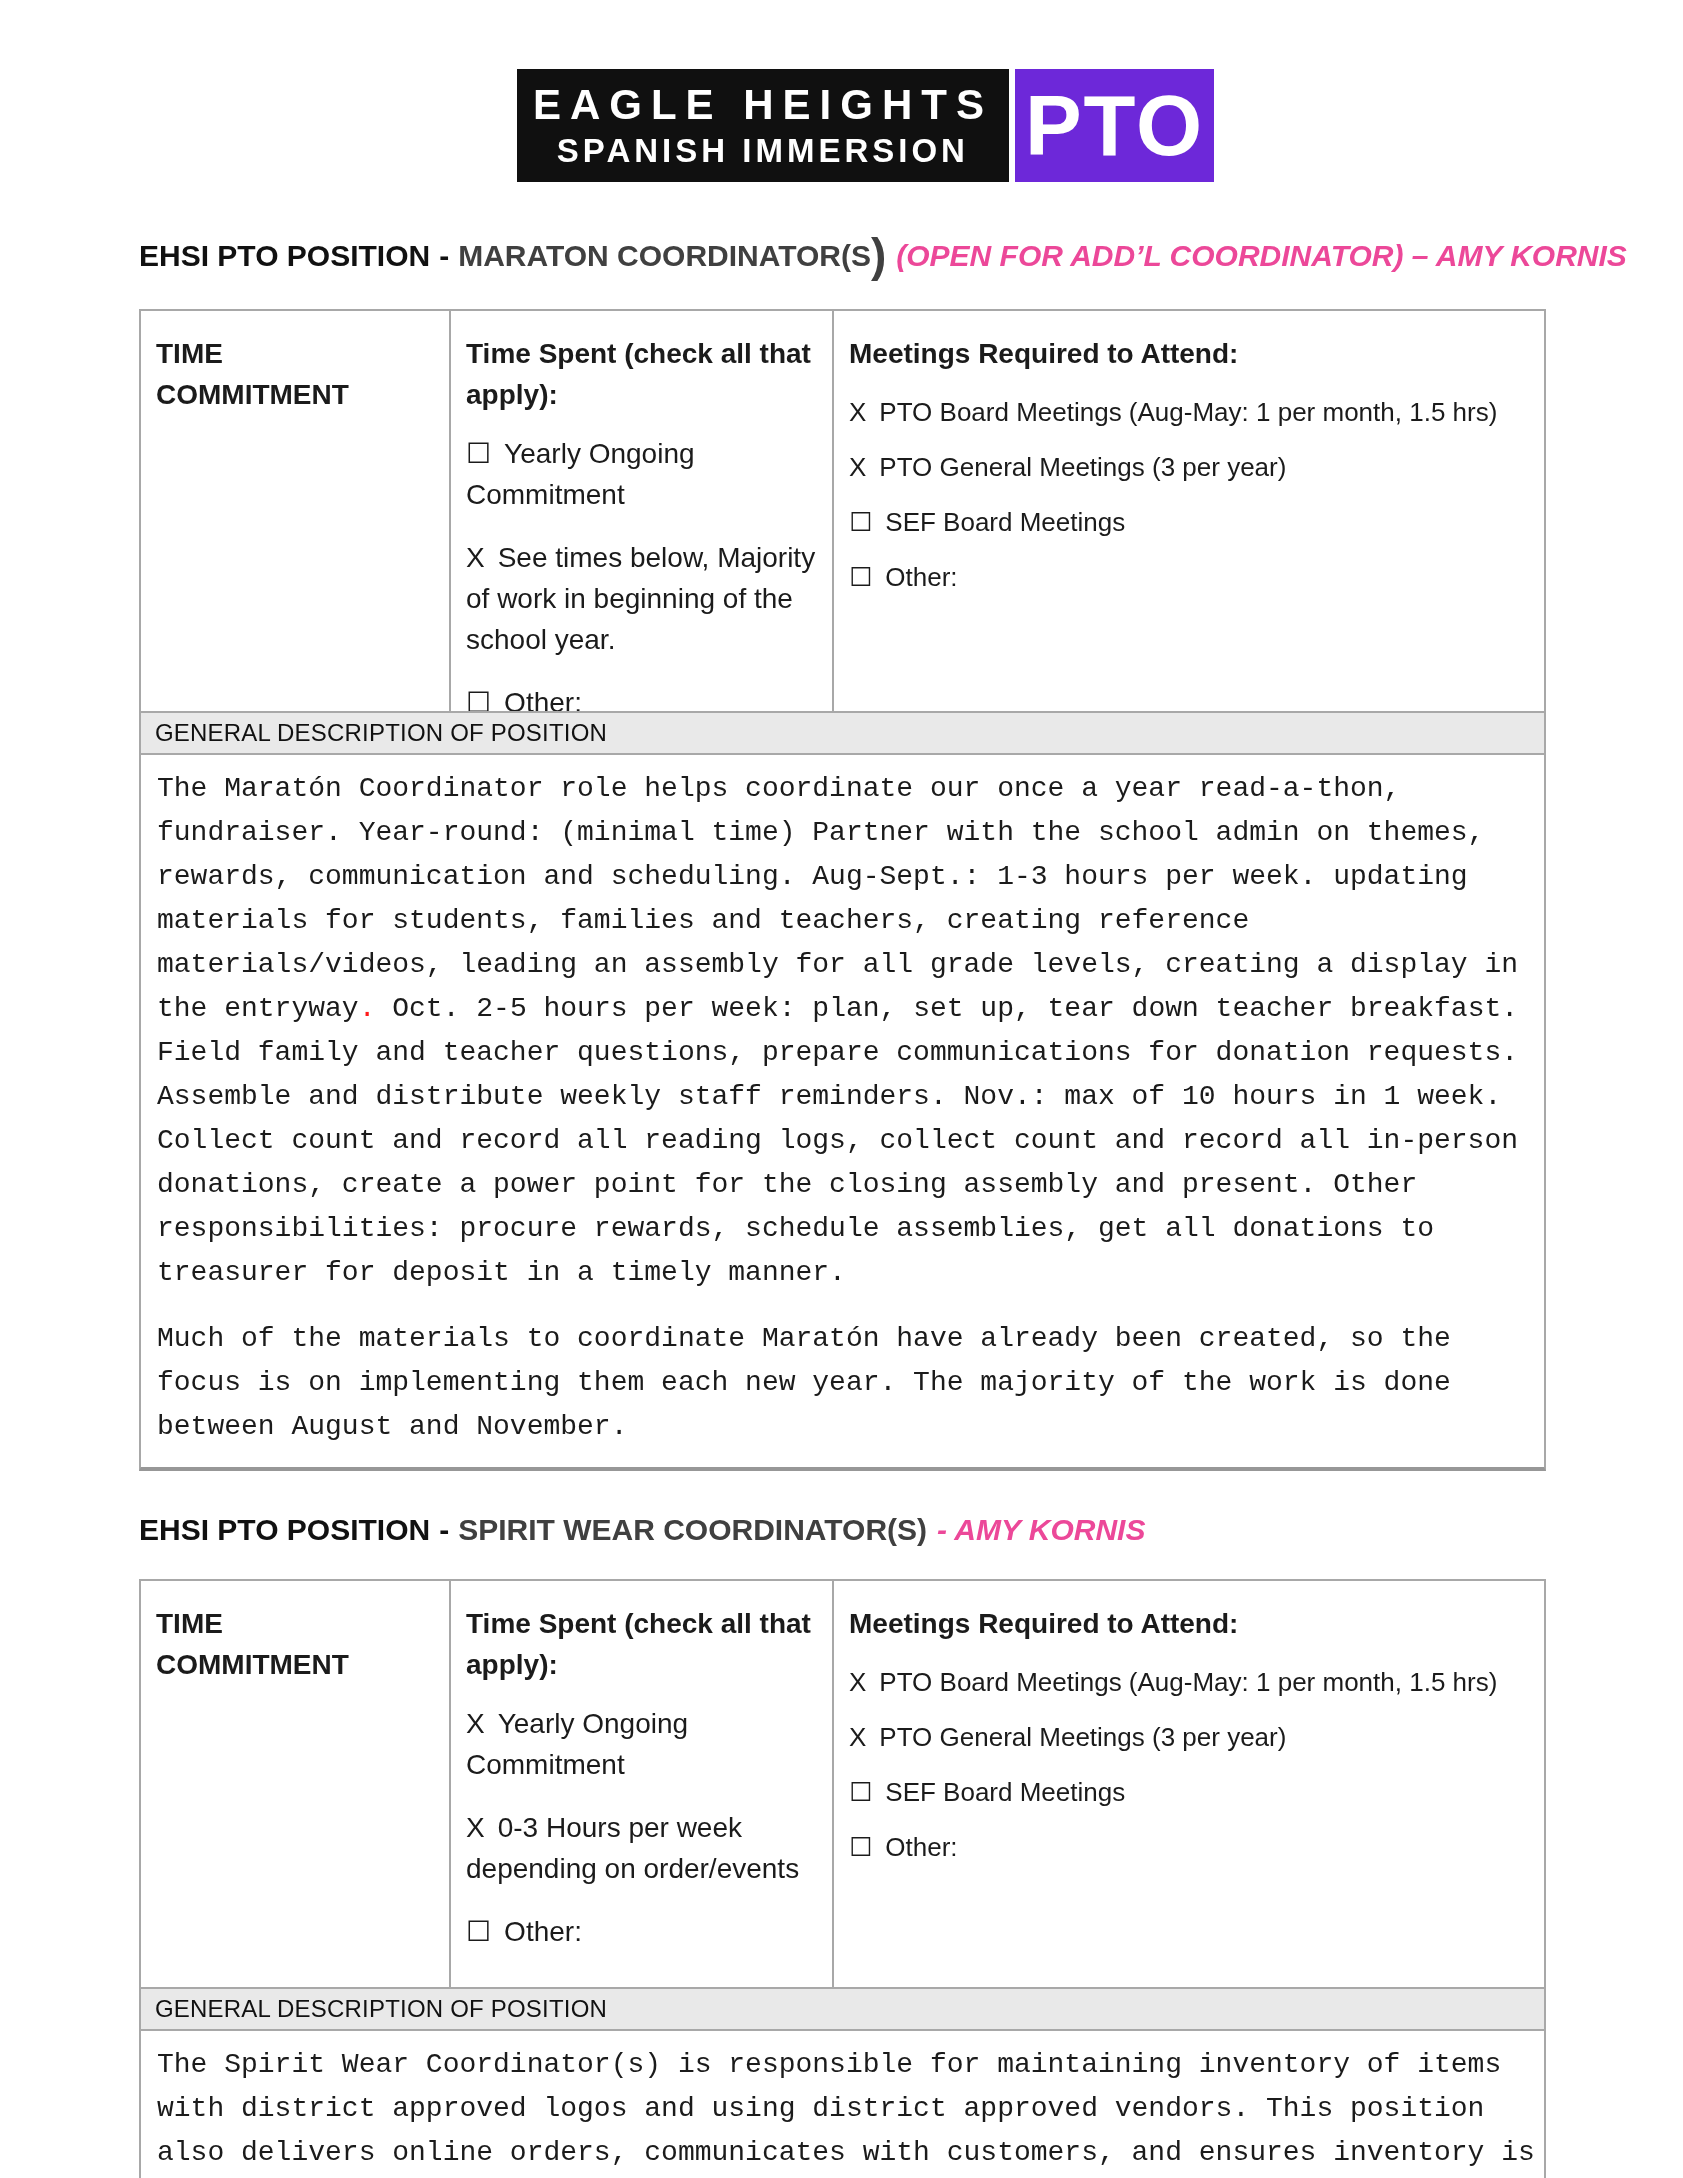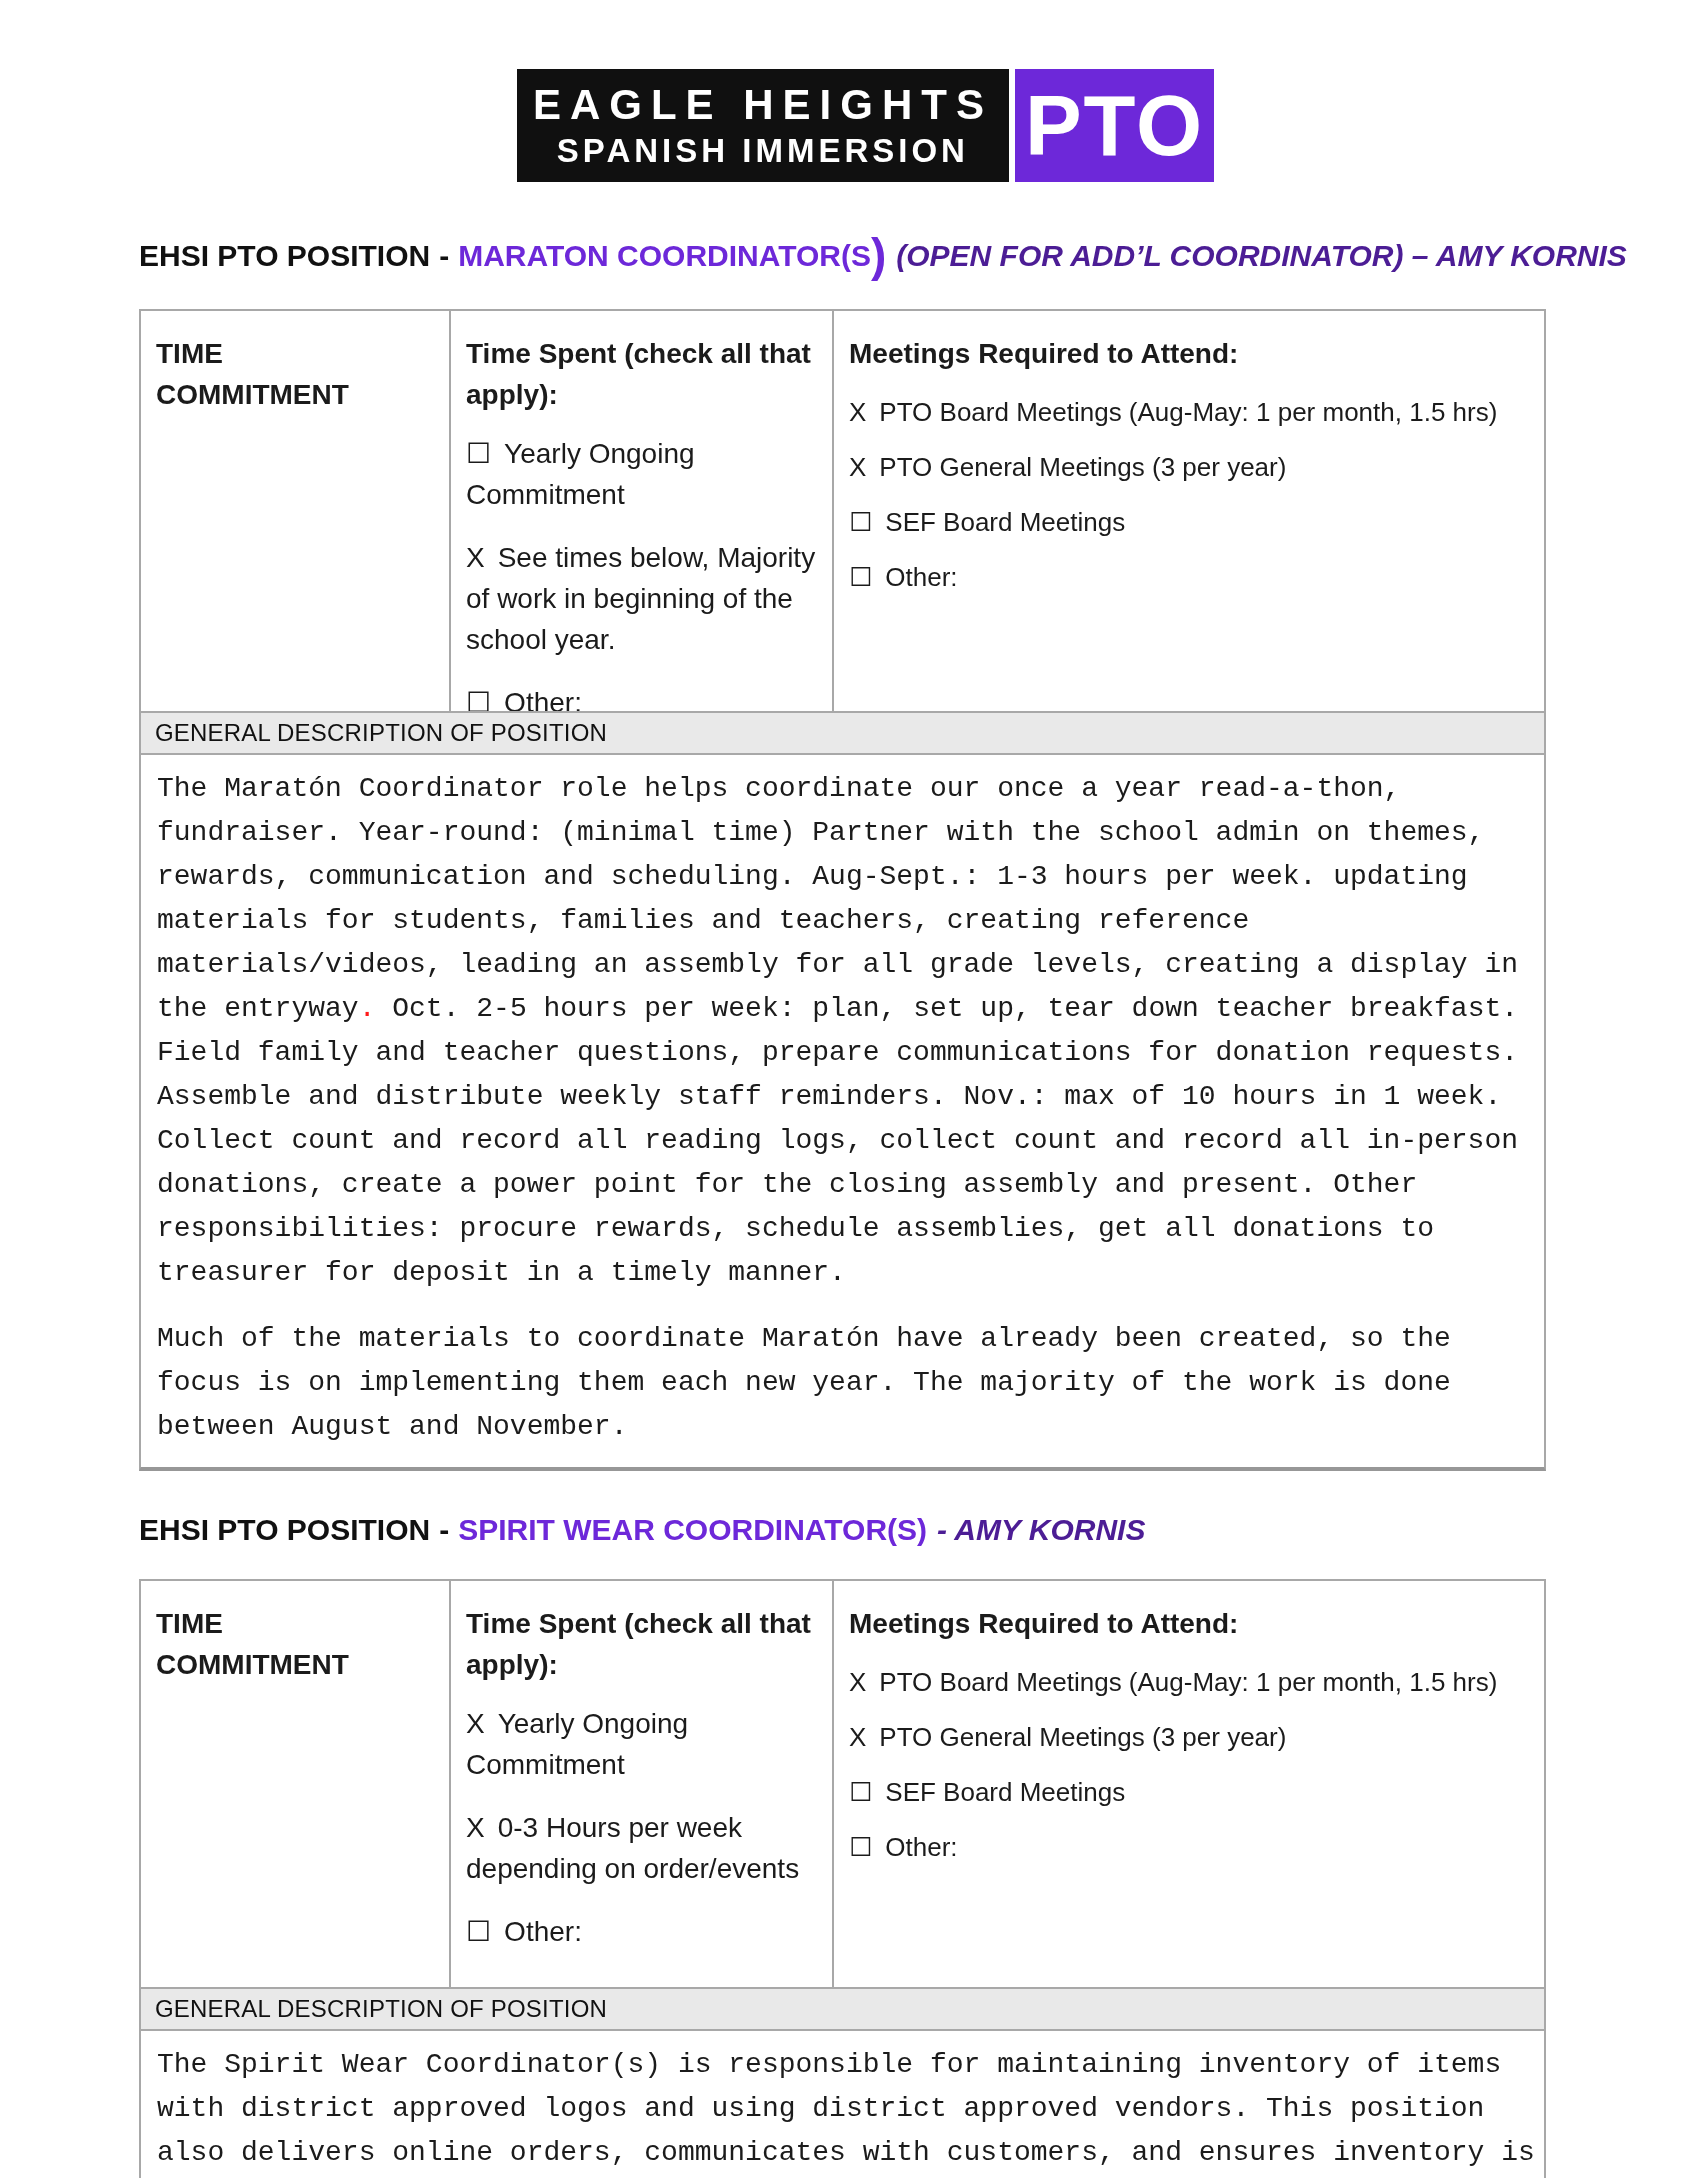--- a/index.html
+++ b/index.html
@@ -20,23 +20,23 @@
   .logo-red {
     background:#6d28d9; color:#ffffff; height:113px; margin-left:6px; padding:0 10px;
     display:flex; align-items:center; justify-content:center;
     font-weight:bold; font-size:85px; letter-spacing:2px;
   }
 
   
   .pos-heading { margin:53px 0 0 139px; font-size:30px; line-height:42px; font-weight:bold; color:#111; }
   .pos-heading.second { margin-top:38px; }
   .h-sep { margin:0 9px; }
-  .h-red { color:#6d28d9; }
+  .h-red { color:#404040; }
   .big-paren { font-size:46px; line-height:0; vertical-align:-5px; }
-  .h-note { font-style:italic; font-weight:600; margin-left:10px; color:#4c1d95; }
+  .h-note { font-style:italic; font-weight:600; margin-left:10px; color:#ec4899; }
 
   
   .pos-table {
     margin:32px 0 0 139px; width:1407px; box-sizing:border-box;
     border:2px solid #a8a8a8; border-bottom:4px solid #979797; background:#fff;
   }
   .pos-table.second { margin-top:28px; }
   .row-main { display:grid; grid-template-columns:308px 383px 1fr; border-bottom:2px solid #a8a8a8; }
   .pos-table.first  .row-main { height:400px; }
   .pos-table.second .row-main { height:406px; }

